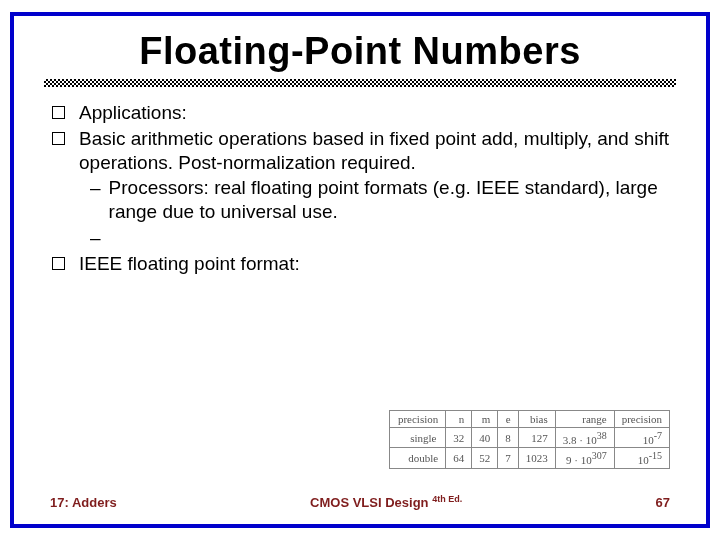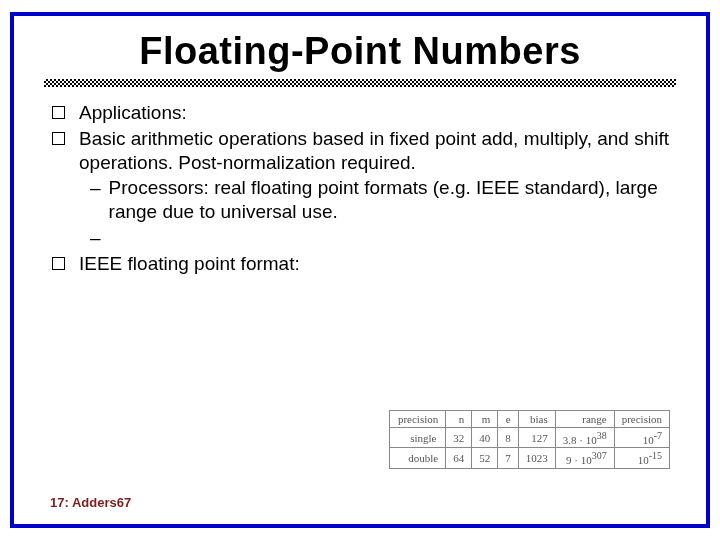--- a/index.html
+++ b/index.html
@@ -172,16 +172,19 @@
       <td>7</td>
       <td>1023</td>
       <td><span>9 · 10</span><span class="sup">307</span></td>
       <td><span>10</span><span class="sup">-15</span></td>
     </tr>
   </tbody>
     </table>
 
   <div class="footer">
     <span class="footer-left">17: Adders</span>
+    <span class="footer-center">
+      <span>CMOS VLSI Design</span> <span class="ed">4th Ed.</span>
+    </span>
     <span class="footer-right">67</span>
   </div>
 
 </div>
 
 </body></html>

